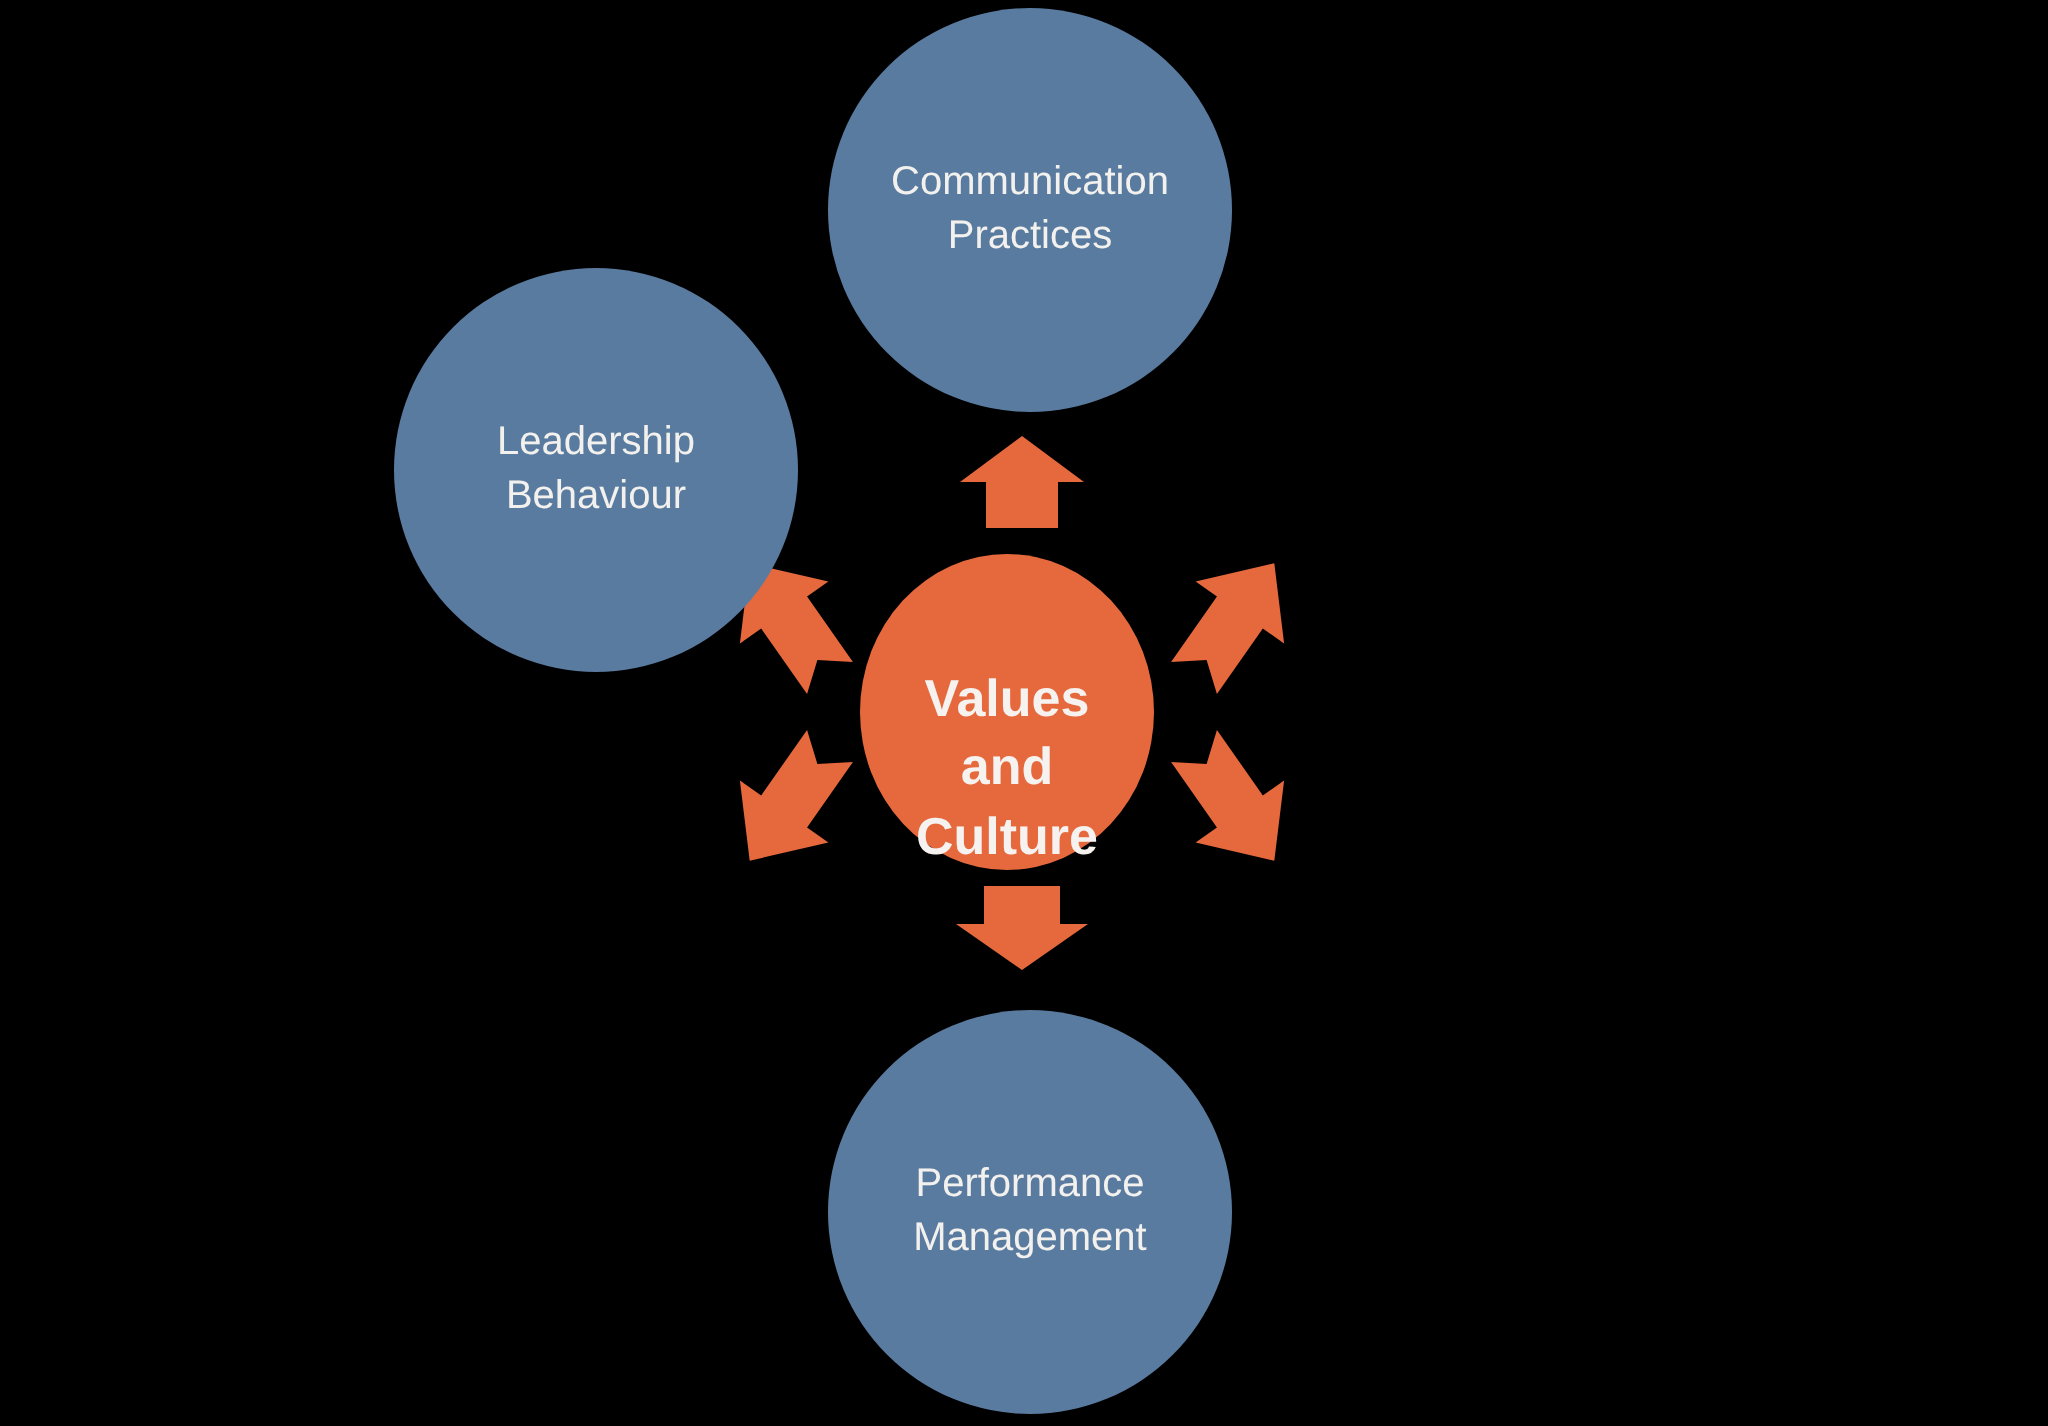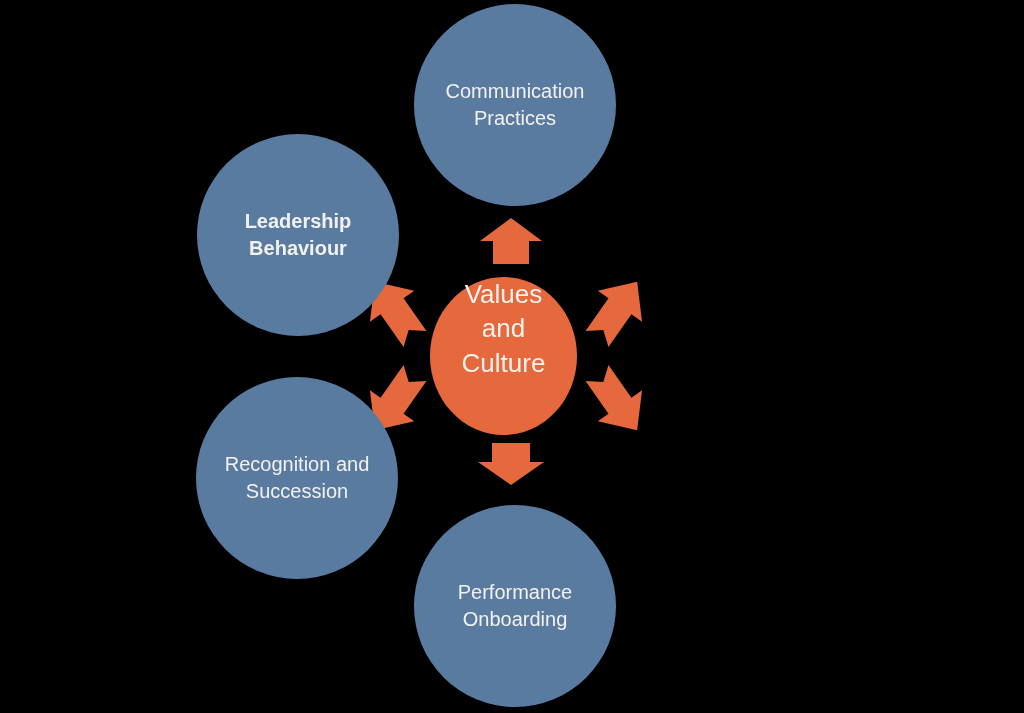--- a/index.html
+++ b/index.html
@@ -37,38 +37,39 @@
     font-size: 20px;
     line-height: 1.35;
     box-sizing: border-box;
     padding: 0 24px;
   }
   .node-top          { left: 414px; top: 4px;   }
   .node-top-right    { left: 629px; top: 132px; }
   .node-bottom-right { left: 629px; top: 377px; }
   .node-bottom       { left: 414px; top: 505px; }
   .node-bottom-left  { left: 196px; top: 377px; }
-  .node-top-left     { left: 197px; top: 134px; font-weight: bold; }
+  .node-top-left     { left: 197px; top: 134px; }
   .hub {
     position: absolute;
     left: 430px;
     top: 277px;
     width: 147px;
     height: 158px;
     border-radius: 50%;
     background: #E6693D;
     color: #F5F2EF;
     display: flex;
-    align-items: flex-start;
+    align-items: flex-end;
     justify-content: center;
     text-align: center;
     font-size: 26px;
     line-height: 1.32;
     box-sizing: border-box;
     padding: 0 18px;
+    font-weight: bold;
   }
 </style>
 </head>
 <body>
 
 <div class="stage">
 
   <svg class="arrows-layer" viewBox="0 0 1024 713" xmlns="http://www.w3.org/2000/svg">
 
     <polygon points="511,218 542,241 529,241 529,264 493,264 493,241 480,241" fill="#E6693D"></polygon>
@@ -81,26 +82,23 @@
     <polygon points="0,-14 40,-14 40,-27 70,0 40,27 40,14 0,14 11,0" transform="translate(415 373) rotate(125)" fill="#E6693D"></polygon>
   </svg>
 
   <div class="node node-top">
     <span>Communication Practices</span>
   </div>
 
 
 
   <div class="node node-bottom">
-    <span>Performance Onboarding</span>
+    <span>Performance Management</span>
   </div>
 
-  <div class="node node-bottom-left">
-    <span>Recognition and Succession</span>
-  </div>
 
   <div class="node node-top-left">
     <span>Leadership Behaviour</span>
   </div>
 
   <div class="hub">
     <span>Values and Culture</span>
   </div>
 
 </div>

